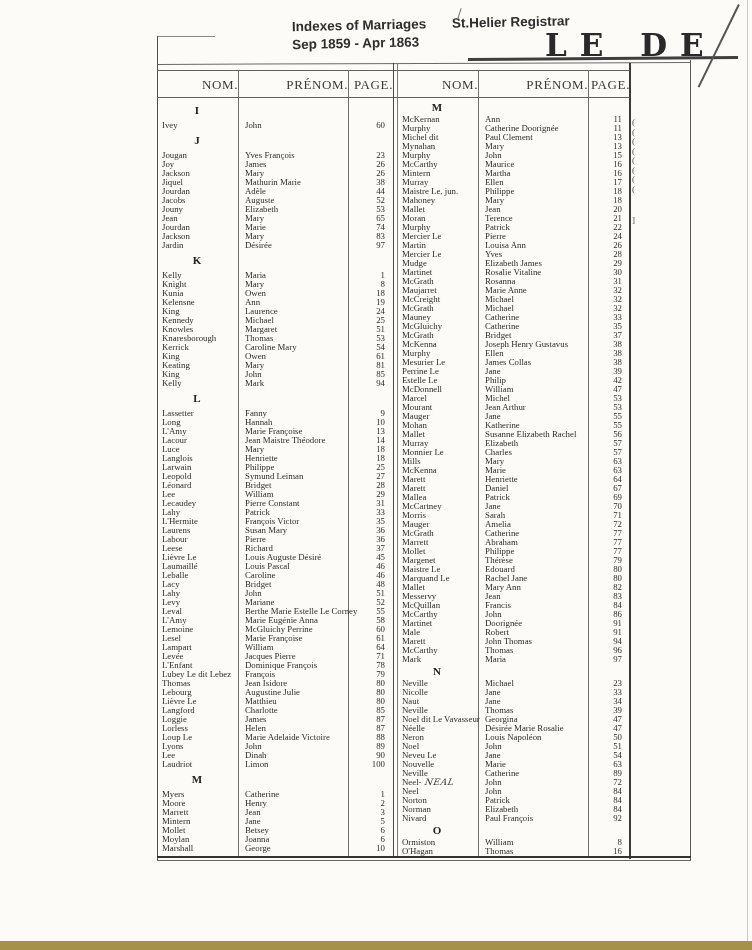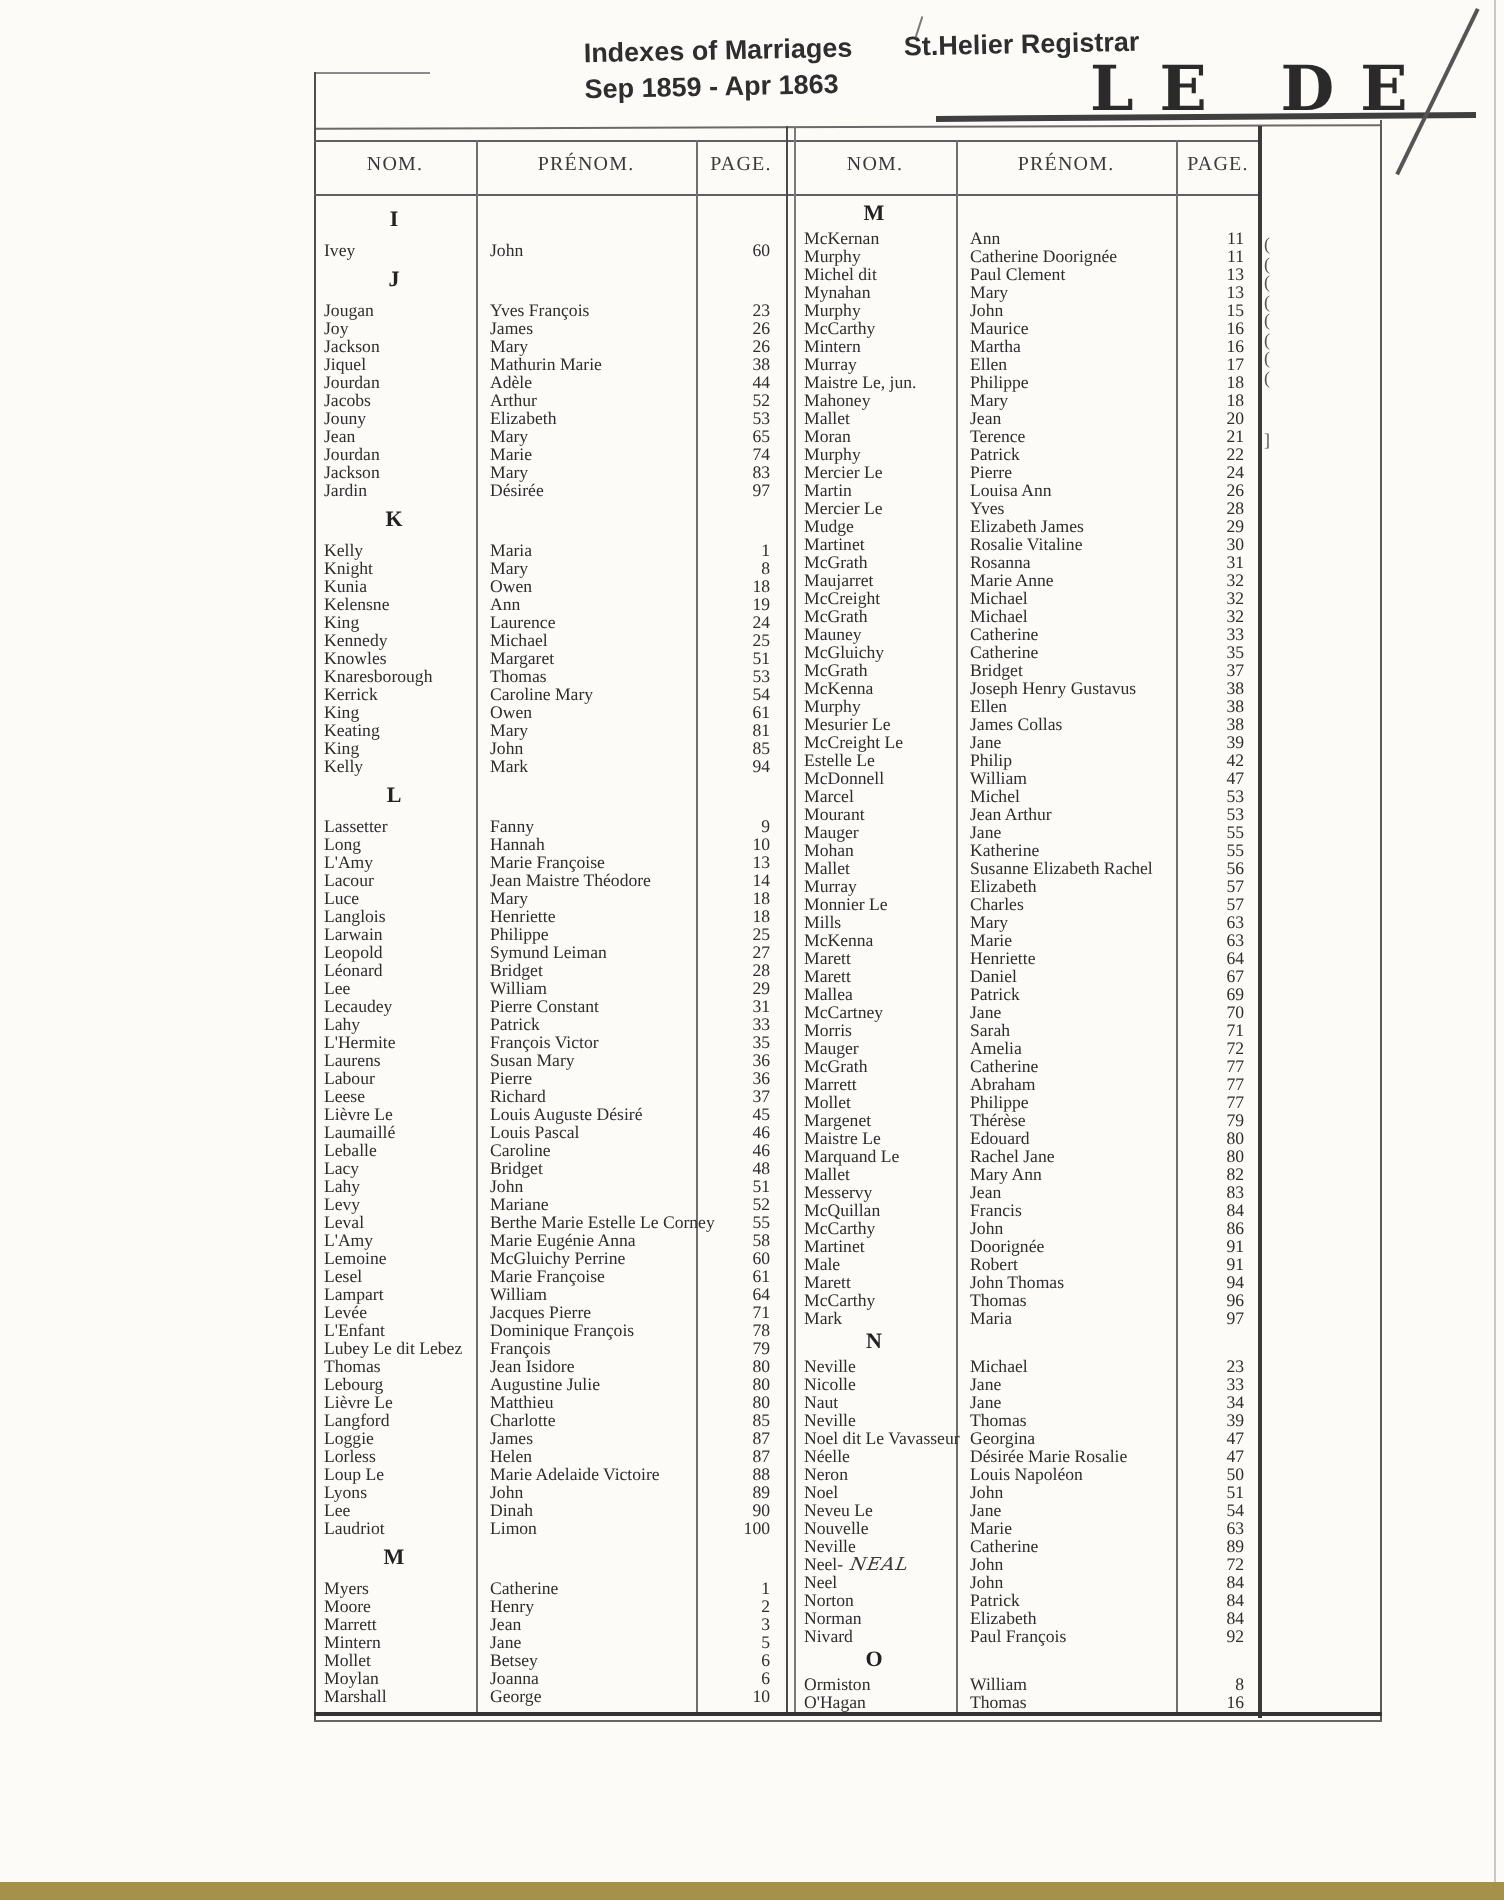--- a/index.html
+++ b/index.html
@@ -9,21 +9,21 @@
   #typed-header{position:absolute;left:292px;top:16px;transform:rotate(-1.2deg);
     font-family:"Liberation Sans",sans-serif;font-weight:700;font-size:13.5px;color:#2e2e2e;}
   #typed-header .tl{display:inline-block;margin-right:22px;}
   #typed-header .th-line2{margin-top:3px;}
   
   #masthead{position:absolute;left:545px;top:27px;font-family:"DejaVu Serif",serif;
     font-weight:700;font-size:31px;letter-spacing:13px;color:#2a2a2a;white-space:nowrap;}
   
   .hline,.vline{position:absolute;}
   
-  .chead{position:absolute;top:77px;font-size:10px;color:#3a3a3a;text-align:center;
+  .chead{position:absolute;top:77px;font-size:13px;color:#3a3a3a;text-align:right;
     letter-spacing:0.6px;font-family:Liberation Serif, serif;}
   
   .idxcol{position:absolute;top:100px;}
   #col-left{left:157px;width:236px;}
   #col-right{left:397px;width:233px;}
   .row{display:flex;height:9px;line-height:9px;font-size:8.8px;color:#2d2d2d;white-space:nowrap;}
   .nom{width:81px;padding-left:5px;box-sizing:border-box;}
   .prenom{width:110px;padding-left:7px;box-sizing:border-box;}
   .page{flex:1;text-align:right;padding-right:8px;box-sizing:border-box;}
   .letter{height:21px;line-height:21px;width:81px;text-align:center;font-weight:700;
@@ -105,21 +105,21 @@
         <span class="prenom">Mathurin Marie</span>
         <span class="page">38</span>
       </div>
       <div class="row">
         <span class="nom">Jourdan</span>
         <span class="prenom">Adèle</span>
         <span class="page">44</span>
       </div>
       <div class="row">
         <span class="nom">Jacobs</span>
-        <span class="prenom">Arthur</span>
+        <span class="prenom">Auguste</span>
         <span class="page">52</span>
       </div>
       <div class="row">
         <span class="nom">Jouny</span>
         <span class="prenom">Elizabeth</span>
         <span class="page">53</span>
       </div>
       <div class="row">
         <span class="nom">Jean</span>
         <span class="prenom">Mary</span>
@@ -580,21 +580,21 @@
         <span class="nom">Murphy</span>
         <span class="prenom">Ellen</span>
         <span class="page">38</span>
       </div>
       <div class="row">
         <span class="nom">Mesurier Le</span>
         <span class="prenom">James Collas</span>
         <span class="page">38</span>
       </div>
       <div class="row">
-        <span class="nom">McCreight Le</span>
+        <span class="nom">Perrine Le</span>
         <span class="prenom">Jane</span>
         <span class="page">39</span>
       </div>
       <div class="row">
         <span class="nom">Estelle Le</span>
         <span class="prenom">Philip</span>
         <span class="page">42</span>
       </div>
       <div class="row">
         <span class="nom">McDonnell</span>

